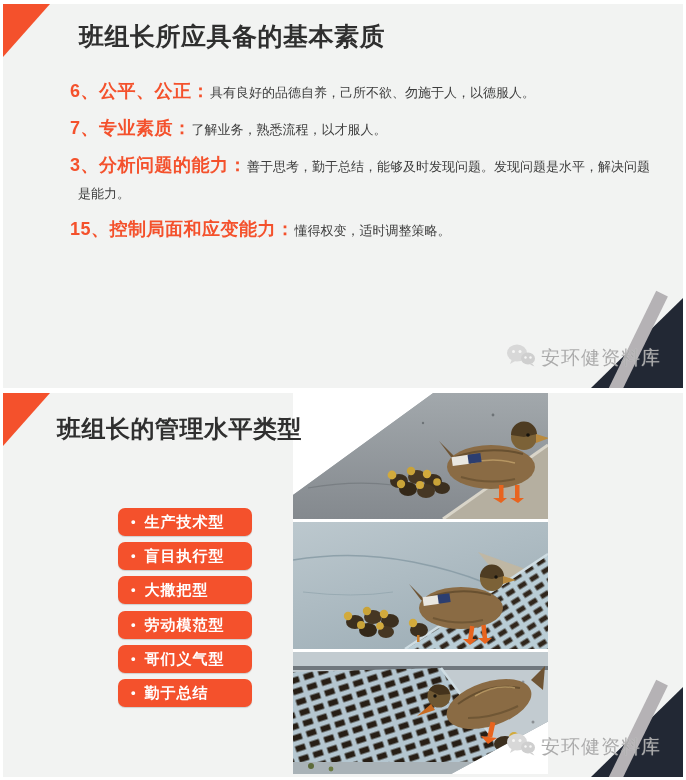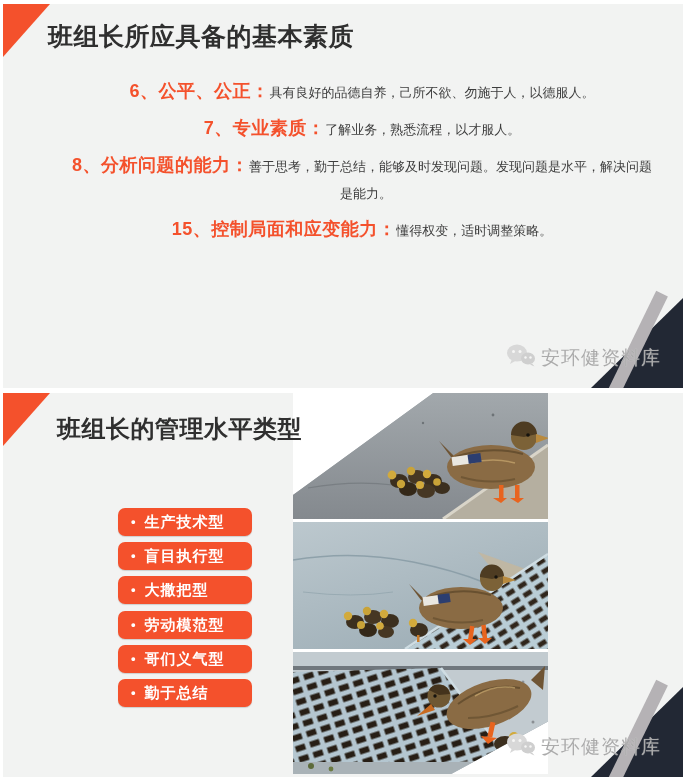--- a/index.html
+++ b/index.html
@@ -15,34 +15,34 @@
   #slide1{top:4px;}
   #slide2{top:393px;}
 
   .corner-orange{
     position:absolute;top:0;left:0;width:47px;height:53px;
     background:#f4512c;
     clip-path:polygon(0 0,100% 0,0 100%);
     z-index:3;
   }
   .slide-title{
-    position:absolute;left:45px;top:16px;margin:0;
+    position:absolute;left:76px;top:16px;margin:0;
     font-size:25px;font-weight:bold;color:#2f2f2f;letter-spacing:0.5px;
     z-index:2;white-space:nowrap;
   }
   #slide2 .slide-title{left:54px;top:20px;font-size:24px;text-align:center;}
 
   
   .items{
     position:absolute;left:65px;top:74px;width:586px;z-index:2;
   }
   .item{
     margin:0 0 9px 2px;
     font-size:13px;line-height:27px;color:#3d3d3d;
-    padding-left:8px;text-indent:-8px;text-align:center;
+    padding-left:8px;text-indent:-8px;
   }
   .item .lead{
     color:#f4512c;font-weight:bold;font-size:18px;line-height:27px;
     letter-spacing:0.5px;
   }
 
   
   .type-btn{
     position:absolute;left:115px;width:134px;height:28px;
     background:#f4512c;border-radius:7px;
@@ -93,21 +93,21 @@
 </head>
 <body>
 
 <div class="slide" id="slide1">
   <div class="corner-orange"></div>
   <h1 class="slide-title">班组长所应具备的基本素质</h1>
 
   <div class="items">
     <p class="item"><span class="lead">6、公平、公正：</span><span>具有良好的品德自养，己所不欲、勿施于人，以德服人。</span></p>
     <p class="item"><span class="lead">7、专业素质：</span><span>了解业务，熟悉流程，以才服人。</span></p>
-    <p class="item"><span class="lead">8、分析问题的能力：</span><span>善于思考，勤于总结，能够及时发现问题。发现问题是水平，解决问题是能力。</span></p>
+    <p class="item"><span class="lead">3、分析问题的能力：</span><span>善于思考，勤于总结，能够及时发现问题。发现问题是水平，解决问题是能力。</span></p>
     <p class="item"><span class="lead">15、控制局面和应变能力：</span><span>懂得权变，适时调整策略。</span></p>
   </div>
 
   <div class="corner-dark"></div>
   <div class="stripe"></div>
   <div class="watermark">
     <svg width="30" height="24" viewBox="0 0 30 24">
       <ellipse cx="11" cy="10" rx="10" ry="8.6" fill="#d8d8d8"></ellipse>
       <polygon points="6,16 4,21 10,17.5" fill="#d8d8d8"></polygon>
       <circle cx="7.5" cy="8.5" r="1.5" fill="#f6f6f5"></circle>

